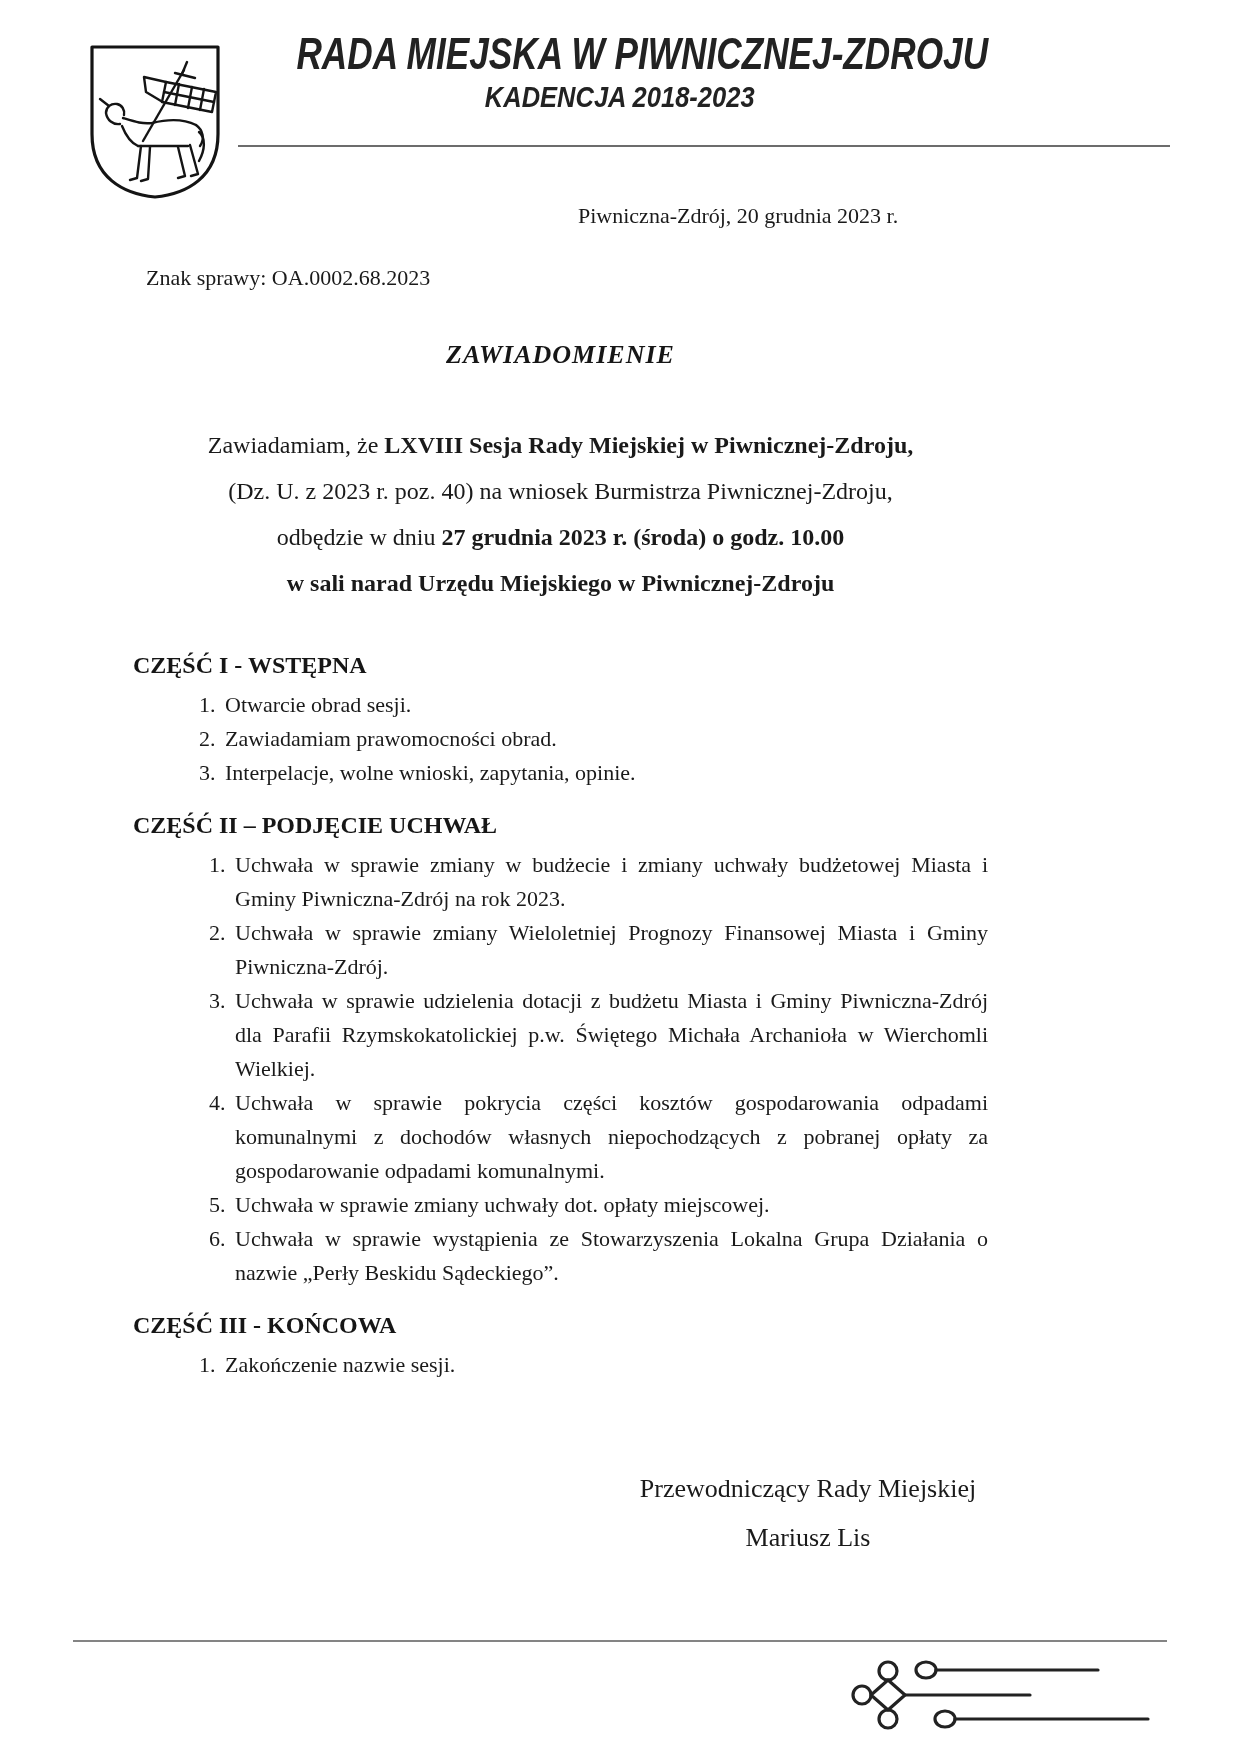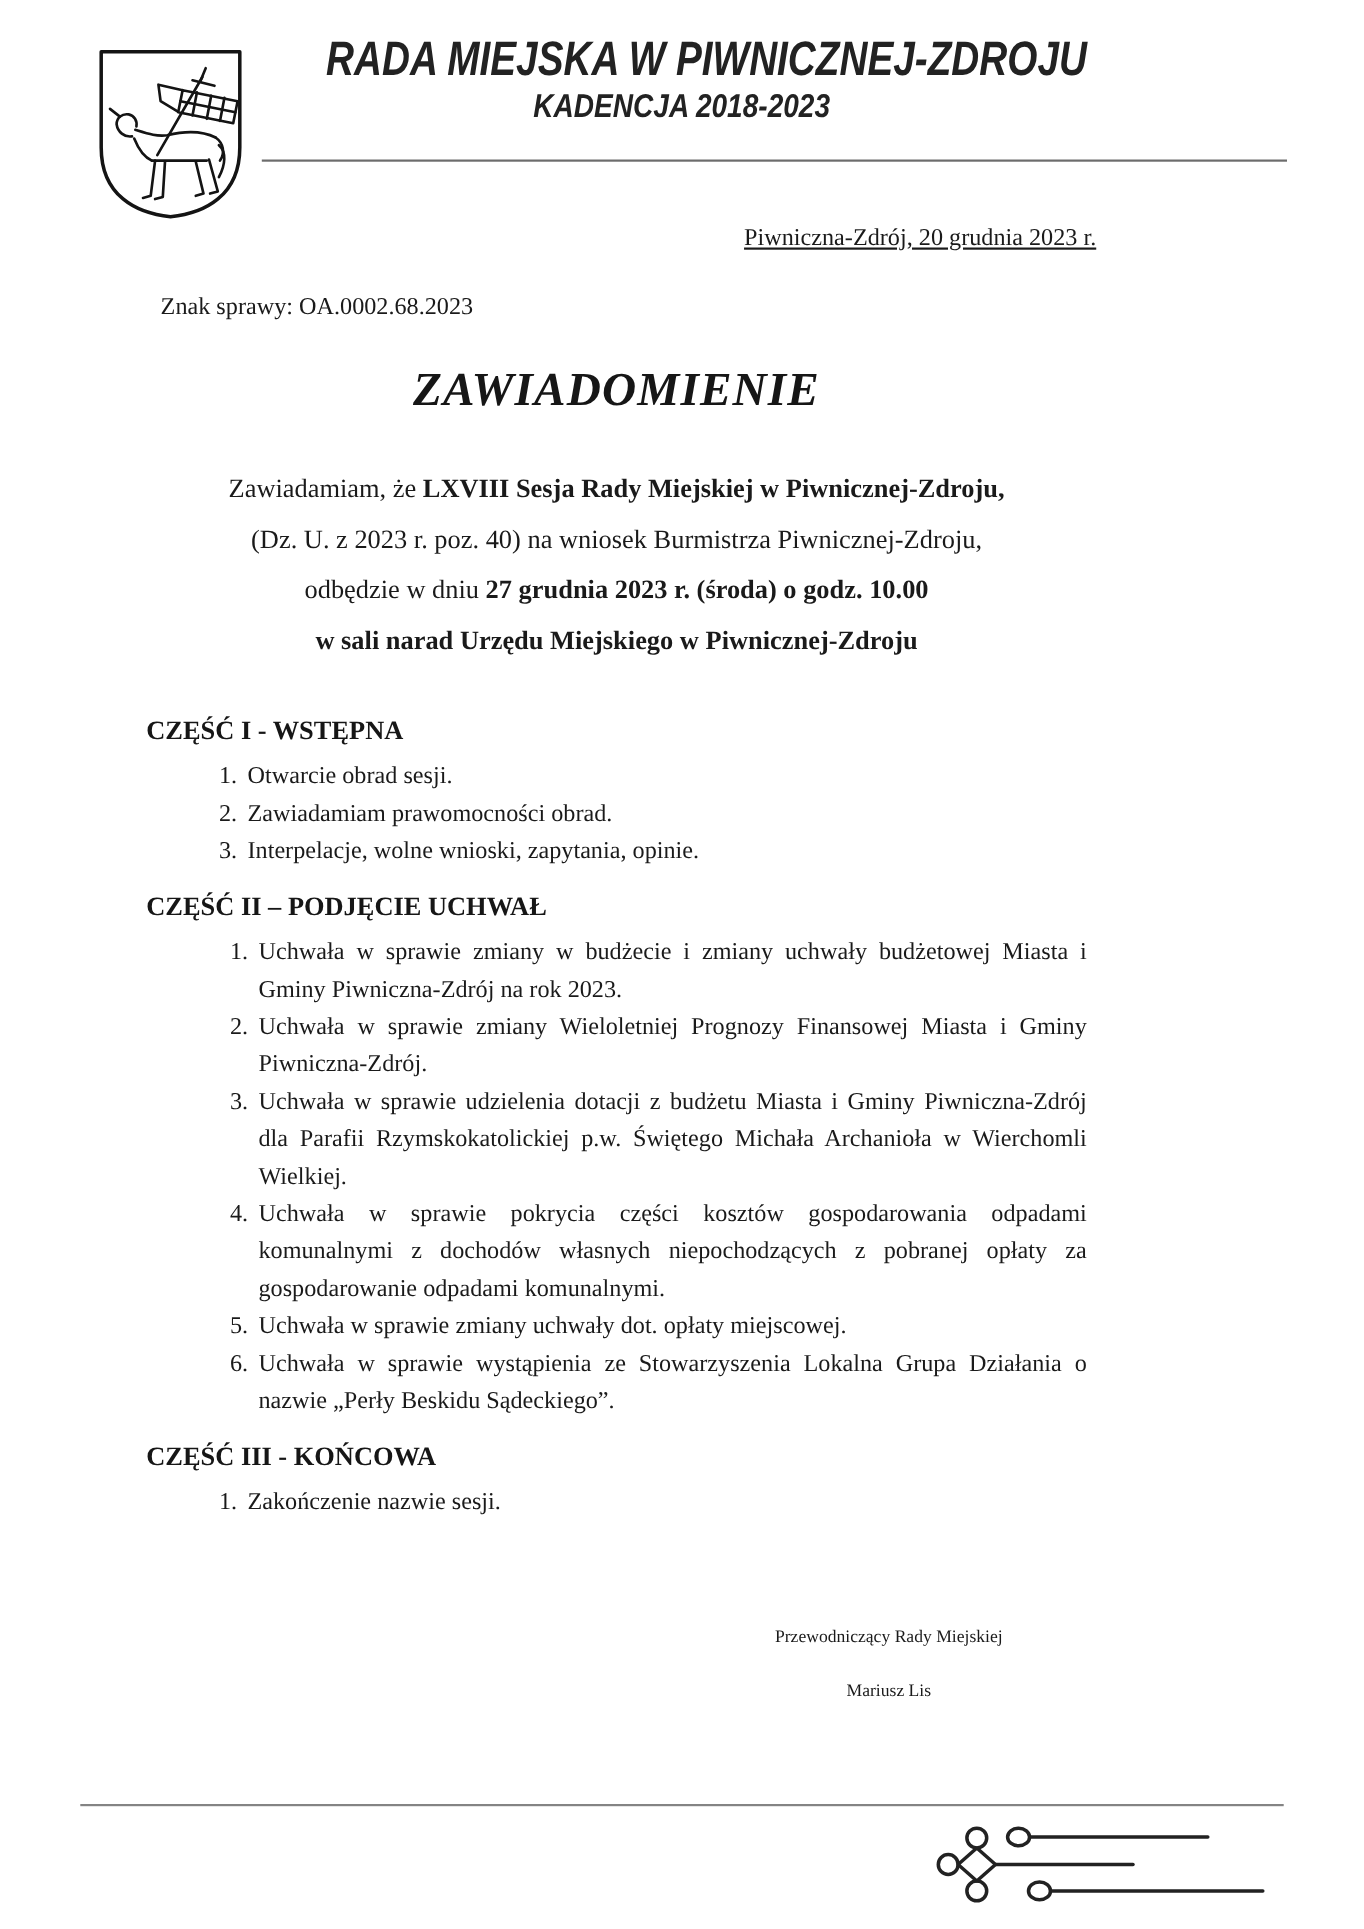--- a/index.html
+++ b/index.html
@@ -20,43 +20,43 @@
     transform:scaleX(.80); transform-origin:center; white-space:nowrap; letter-spacing:0;
   }
   .term {
     margin:2px 0 0; font-family:"Liberation Sans", sans-serif; font-style:italic; font-weight:700;
     font-size:30px; line-height:34px; color:#222; display:inline-block;
     transform:scaleX(.85); transform-origin:center; white-space:nowrap;
   }
   .head-rule { position:absolute; left:238px; top:145px; width:932px; height:2px; background:var(--rule); }
 
   
-  .place-date { position:absolute; left:600px; top:202px; width:473px; text-align:center; font-size:22px; line-height:28px;text-decoration:underline; }
+  .place-date { position:absolute; left:578px; top:202px; width:473px; text-align:left; font-size:22px; line-height:28px; }
   .case-line  { position:absolute; left:146px; top:264px; font-size:22px; line-height:28px; }
 
   
   .main { position:absolute; left:133px; top:332px; width:855px; }
   .doc-title {
     margin:0 0 44px; text-align:center; font-weight:700; font-style:italic;
-    font-size:43px; line-height:46px; letter-spacing:1px; color:var(--ink);
+    font-size:26px; line-height:46px; letter-spacing:1px; color:var(--ink);
   }
   .intro { font-size:24px; line-height:46px; text-align:center; }
   .intro .line { display:block; }
   .intro b { font-weight:700; }
 
   section h3.section-heading {
     margin:20px 0 0; font-size:24px; line-height:30px; font-weight:700; color:var(--ink);
   }
   section:first-of-type h3.section-heading { margin-top:44px; }
   ol.agenda { margin:8px 0 0; padding:0 0 0 57px; font-size:22px; line-height:34px; }
   ol.agenda.justified { padding-left:67px; text-align:justify; }
   ol.agenda li { padding-left:4px;margin-left:31px; }
 
   
-  .signature { position:absolute; left:576px; top:1464px; width:464px; text-align:center; font-size:16px; line-height:49px; }
+  .signature { position:absolute; left:576px; top:1464px; width:464px; text-align:center; font-size:26px; line-height:49px; }
 
   
   .foot-rule { position:absolute; left:73px; top:1640px; width:1094px; height:2px; background:var(--footer_rule); }
   .flourish  { position:absolute; left:848px; top:1653px; width:320px; height:90px; }
 </style>
 </head>
 <body>
 
 <div class="page">
 

